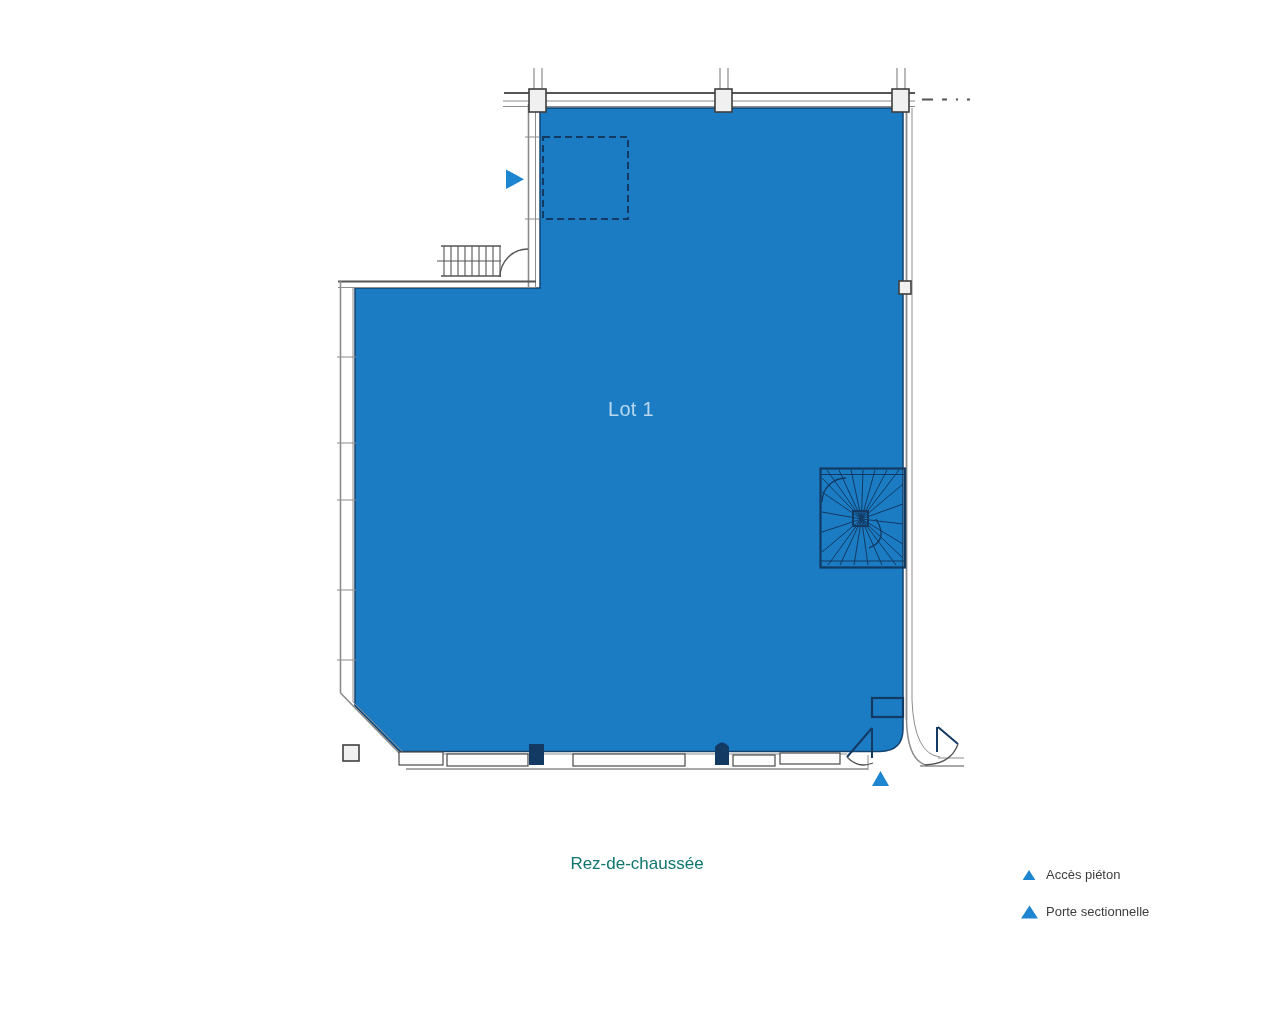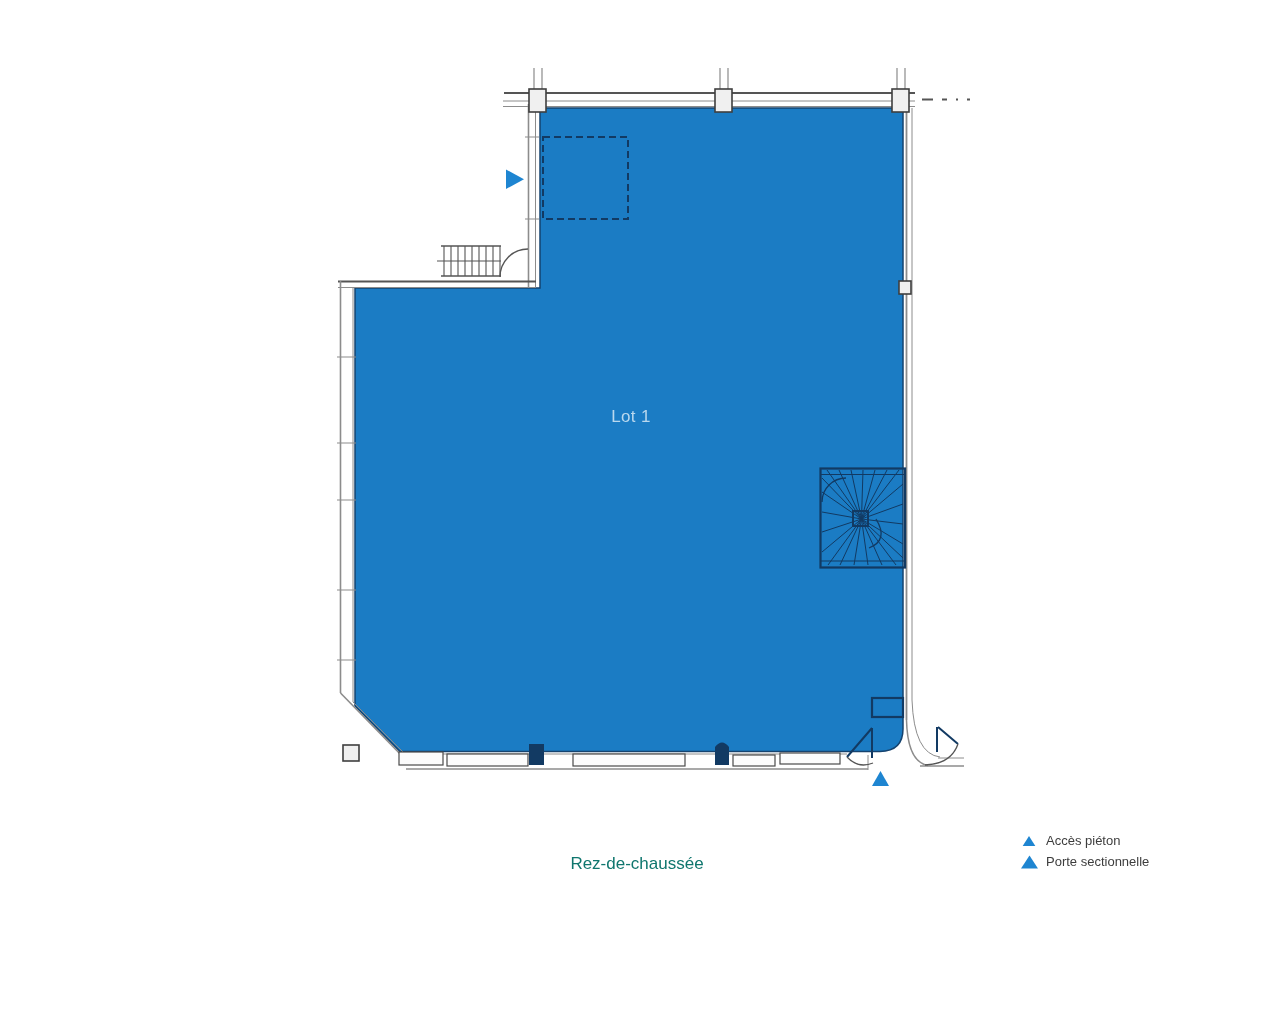--- a/index.html
+++ b/index.html
@@ -14,30 +14,30 @@
 
   
   .wg{stroke:#8c8c8c;fill:none;}
   .wd{stroke:#555555;fill:none;}
   .int{stroke:#123a63;fill:none;}
   .win{fill:#fcfcfc;stroke:#4a4a4a;stroke-width:1.2;}
   .pillar{fill:#f0f0f0;stroke:#3f3f3f;stroke-width:1.6;}
   .npillar{fill:#123a63;stroke:none;}
 
   .lot-label{
-    position:absolute;left:586px;top:407px;width:90px;
-    text-align:center;font-size:17px;letter-spacing:.3px;color:#b9d8ee;
+    position:absolute;left:586px;top:398px;width:90px;
+    text-align:center;font-size:20px;letter-spacing:.3px;color:#b9d8ee;
   }
   .caption{
     position:absolute;left:497px;top:854px;width:280px;
     text-align:center;font-size:17px;color:#0f766e;
   }
   .legend{
-    position:absolute;left:1012px;top:831px;
-    display:flex;flex-direction:column;gap:2px;
+    position:absolute;left:1012px;top:865px;
+    display:flex;flex-direction:column;gap:18px;
   }
   .legend-row{display:flex;align-items:center;height:19px;}
   .legend-marker-box{width:34px;display:flex;justify-content:center;align-items:center;}
   .legend-label{font-size:13px;color:#3d3d3d;white-space:nowrap;}
 </style>
 </head>
 <body>
 
 <div class="stage">
 

